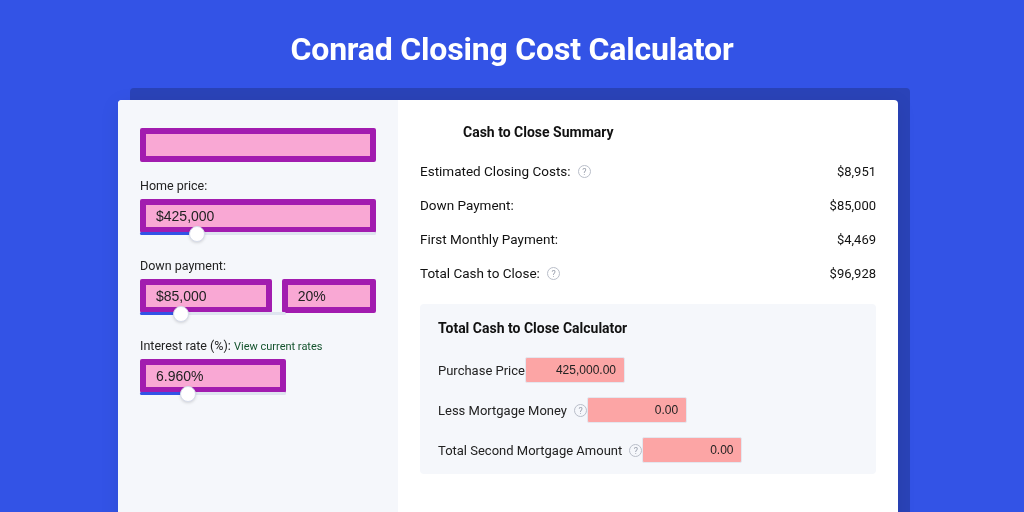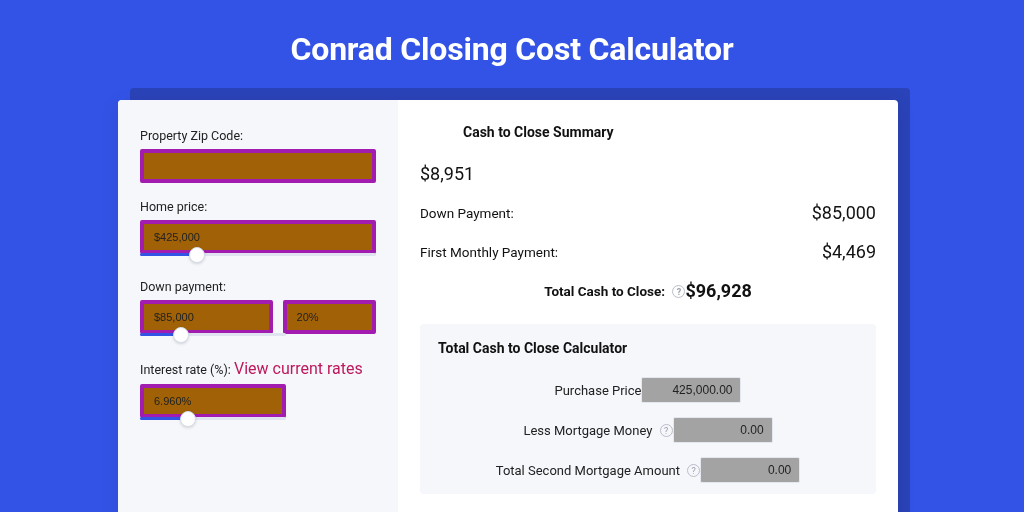--- a/index.html
+++ b/index.html
@@ -52,25 +52,25 @@
   .label {
     font-size: 12.5px;
     color: #222;
     margin-bottom: 6px;
     margin-top: 16px;
   }
   .label:first-child { margin-top: 0; }
   .input {
     width: 100%;
     height: 34px;
-    border: 4px solid #a21caf;
-    background: #a16207;
+    border: 6px solid #a21caf;
+    background: #f9a8d4;
     border-radius: 2px;
     padding: 0 10px;
-    font-size: 11px;
+    font-size: 14px;
     color: #222;
   }
   .input-pair {
     display: flex;
     gap: 10px;
   }
   .input-pair .input:first-child { flex: 1.6; }
   .input-pair .input:last-child { flex: 1; }
   .slider-wrap {
     position: relative;
@@ -82,38 +82,38 @@
     position: absolute; left: 0; top: 0; height: 3px; background: #3353e6; border-radius: 2px;
   }
   .slider-track-light {
     position: absolute; right: 0; top: 0; height: 3px; background: #dfe4f0; border-radius: 2px;
   }
   .slider-thumb {
     position: absolute; top: -6px; width: 16px; height: 16px;
     background: #fff; border: 1px solid #d7dcea; border-radius: 50%;
     box-shadow: 0 1px 3px rgba(0,0,0,0.15);
   }
-  .link { color: #be185d; text-decoration: none; font-size: 16px; margin-top: 48px; }
+  .link { color: #14532d; text-decoration: none; font-size: 11px; margin-top: 48px; }
   .section-head {
     font-size: 14px;
     font-weight: 700;
     color: #111;
     padding: 10px 0 14px 0;
     margin-left: 43px;
   }
   .row {
     display: flex;
     justify-content: space-between;
     align-items: center;
     padding: 9px 0;
     font-size: 13.5px;
     color: #111;
   }
-  .row.bold { font-weight: 700; justify-content: center; }
-  .row .val { font-size: 18px; }
+  .row.bold { font-weight: 400; }
+  .row .val { font-size: 13px; }
   .help {
     display: inline-block;
     width: 13px; height: 13px;
     border: 1px solid #b9bec9;
     border-radius: 50%;
     color: #9aa0ad;
     font-size: 9px;
     line-height: 12px;
     text-align: center;
     margin-left: 4px;
@@ -126,52 +126,51 @@
     padding: 16px 18px 4px 18px;
   }
   .ws-head {
     font-size: 14px;
     font-weight: 700;
     color: #111;
     margin-bottom: 14px;
   }
   .ws-row {
     display: flex;
-    justify-content: center;
+    justify-content: flex-start;
     align-items: center;
     padding: 7px 0;
     font-size: 13px;
     color: #222;
   }
   .ws-input {
     width: 100px;
     height: 26px;
     border: 1px solid #e3e7ef;
-    background: #a3a3a3;
+    background: #fca5a5;
     border-radius: 2px;
     text-align: right;
     padding: 0 8px;
     font-size: 12px;
     color: #222;
   }
 </style>
 </head>
 <body>
 
 <div class="hero">
   <h1>Conrad Closing Cost Calculator</h1>
 </div>
 
 <div class="card-shadow"></div>
 
 <div class="card">
 
   <div class="left">
 
-    <div class="label">Property Zip Code:</div>
     <input class="input" value="" style="">
 
     <div class="label">Home price:</div>
     <input class="input" value="$425,000" style="">
     <div class="slider-wrap">
       <div class="slider-track-dark" style="width:24%"></div>
       <div class="slider-track-light" style="width:76%"></div>
       <div class="slider-thumb" style="left:calc(24% - 8px)"></div>
     </div>
 
@@ -197,20 +196,24 @@
       <div class="slider-thumb" style="left:calc(33% - 8px)"></div>
     </div>
 
   </div>
 
   <div class="right">
 
     <div class="section-head">Cash to Close Summary</div>
 
     <div class="row">
+      <span>
+        <span>Estimated Closing Costs:</span>
+        <span class="help">?</span>
+      </span>
       <span class="val">$8,951</span>
     </div>
 
     <div class="row">
       <span>Down Payment:</span>
       <span class="val">$85,000</span>
     </div>
 
     <div class="row">
       <span>First Monthly Payment:</span>

